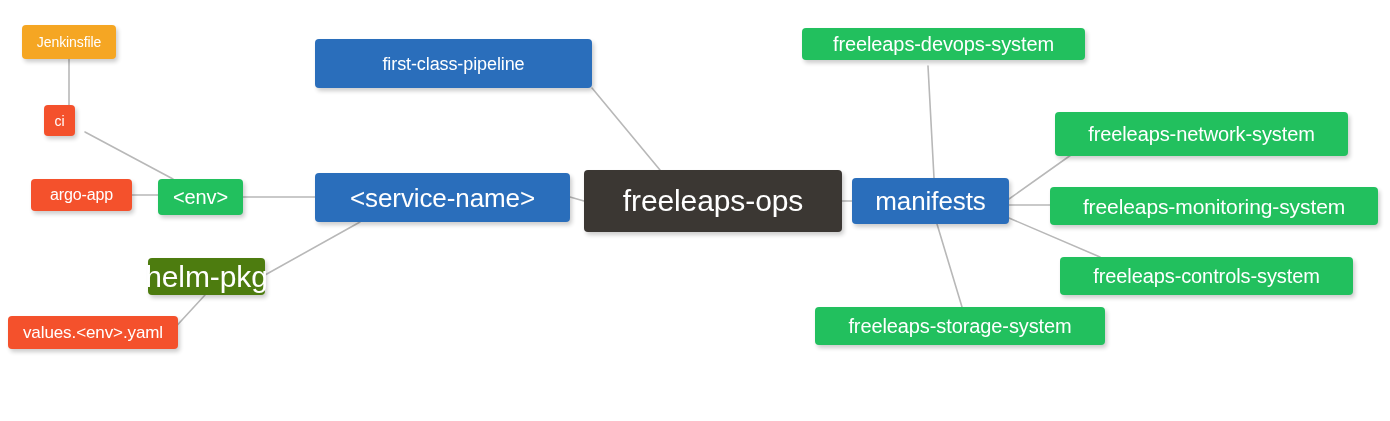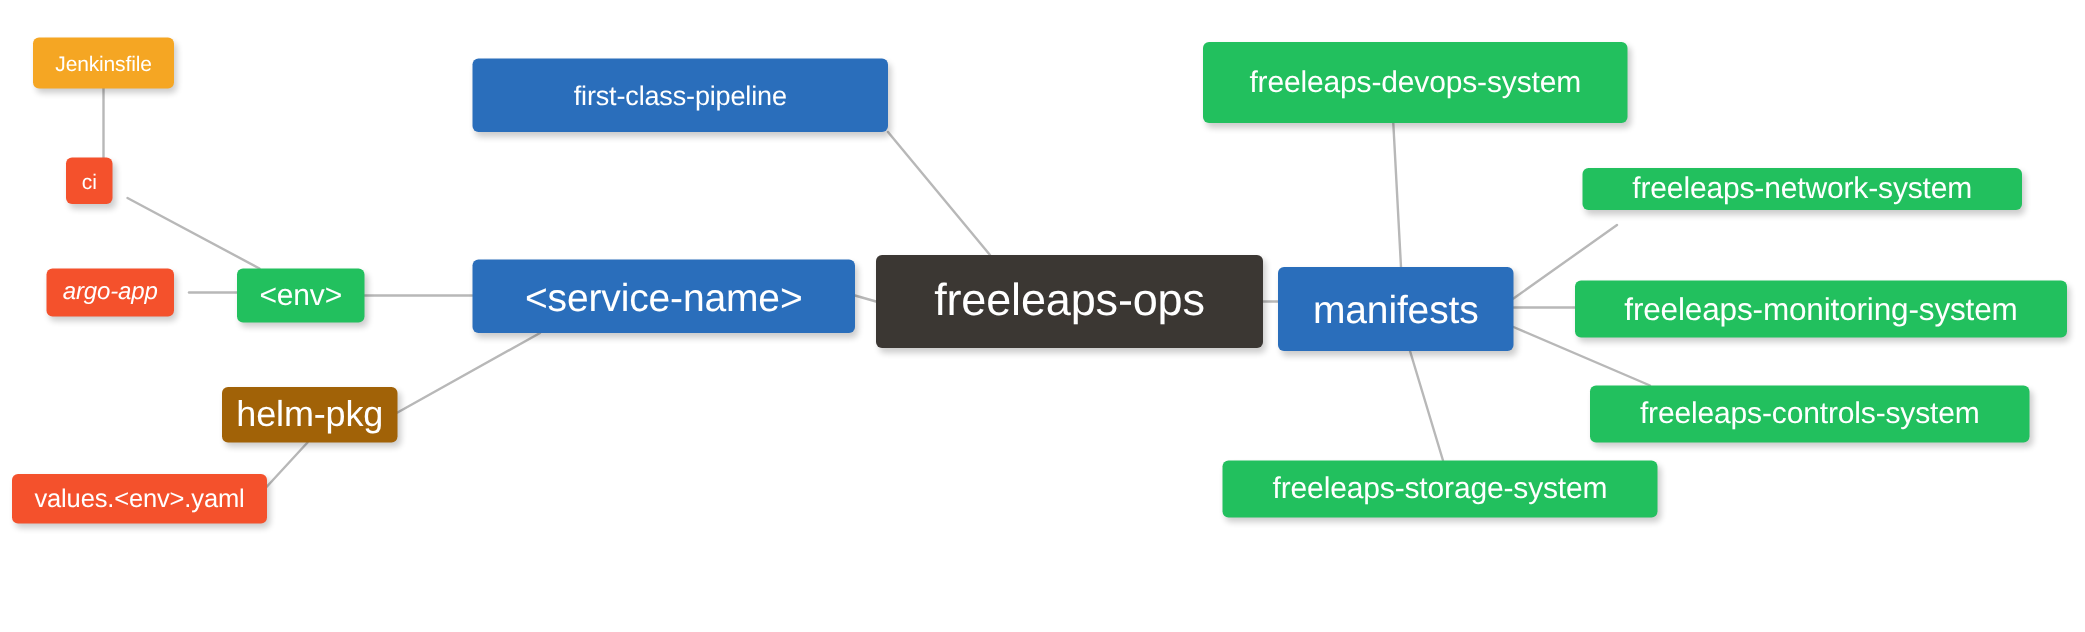--- a/index.html
+++ b/index.html
@@ -65,45 +65,45 @@
   <div id="node-layer">
       <div class="node" style="left: 584px; top: 170px; width: 258px; height: 62px; background: rgb(59, 55, 51); font-size: 30px; text-align: center;">
         <span class="node-label">freeleaps-ops</span>
       </div>
       <div class="node" style="left: 315px; top: 173px; width: 255px; height: 49px; background: rgb(42, 110, 187); font-size: 26px;">
         <span class="node-label">&lt;service-name&gt;</span>
       </div>
       <div class="node" style="left: 315px; top: 39px; width: 277px; height: 49px; background: rgb(42, 110, 187); font-size: 18px;">
         <span class="node-label">first-class-pipeline</span>
       </div>
-      <div class="node" style="left: 852px; top: 178px; width: 157px; height: 56px; background: rgb(42, 110, 187); font-size: 26px;">
+      <div class="node" style="left: 852px; top: 178px; width: 157px; height: 46px; background: rgb(42, 110, 187); font-size: 26px;">
         <span class="node-label">manifests</span>
       </div>
       <div class="node" style="left: 158px; top: 179px; width: 85px; height: 36px; background: rgb(34, 192, 94); font-size: 20px; justify-content: center;">
         <span class="node-label">&lt;env&gt;</span>
       </div>
-      <div class="node" style="left: 148px; top: 258px; width: 117px; height: 37px; background: #a16207; font-size: 24px;">
+      <div class="node" style="left: 148px; top: 258px; width: 117px; height: 37px; background: #4d7c0f; font-size: 30px;">
         <span class="node-label">helm-pkg</span>
       </div>
       <div class="node" style="left: 22px; top: 25px; width: 94px; height: 34px; background: rgb(245, 166, 35); font-size: 14px;">
         <span class="node-label">Jenkinsfile</span>
       </div>
       <div class="node" style="left: 44px; top: 105px; width: 31px; height: 31px; background: rgb(244, 81, 44); font-size: 14px;">
         <span class="node-label">ci</span>
       </div>
-      <div class="node" style="left: 31px; top: 179px; width: 85px; height: 32px; background: rgb(244, 81, 44); font-size: 16px; font-style: italic;">
+      <div class="node" style="left: 31px; top: 179px; width: 101px; height: 32px; background: rgb(244, 81, 44); font-size: 16px;">
         <span class="node-label">argo-app</span>
       </div>
       <div class="node" style="left: 8px; top: 316px; width: 170px; height: 33px; background: rgb(244, 81, 44); font-size: 17px;">
         <span class="node-label">values.&lt;env&gt;.yaml</span>
       </div>
-      <div class="node" style="left: 802px; top: 28px; width: 283px; height: 54px; background: rgb(34, 192, 94); font-size: 20px;">
+      <div class="node" style="left: 802px; top: 28px; width: 283px; height: 32px; background: rgb(34, 192, 94); font-size: 20px;">
         <span class="node-label">freeleaps-devops-system</span>
       </div>
-      <div class="node" style="left: 1055px; top: 112px; width: 293px; height: 28px; background: rgb(34, 192, 94); font-size: 20px;">
+      <div class="node" style="left: 1055px; top: 112px; width: 293px; height: 44px; background: rgb(34, 192, 94); font-size: 20px;">
         <span class="node-label">freeleaps-network-system</span>
       </div>
       <div class="node" style="left: 1050px; top: 187px; width: 328px; height: 38px; background: rgb(34, 192, 94); font-size: 21px;">
         <span class="node-label">freeleaps-monitoring-system</span>
       </div>
       <div class="node" style="left: 1060px; top: 257px; width: 293px; height: 38px; background: rgb(34, 192, 94); font-size: 20px; text-align: right;">
         <span class="node-label">freeleaps-controls-system</span>
       </div>
       <div class="node" style="left: 815px; top: 307px; width: 290px; height: 38px; background: rgb(34, 192, 94); font-size: 20px;">
         <span class="node-label">freeleaps-storage-system</span>

